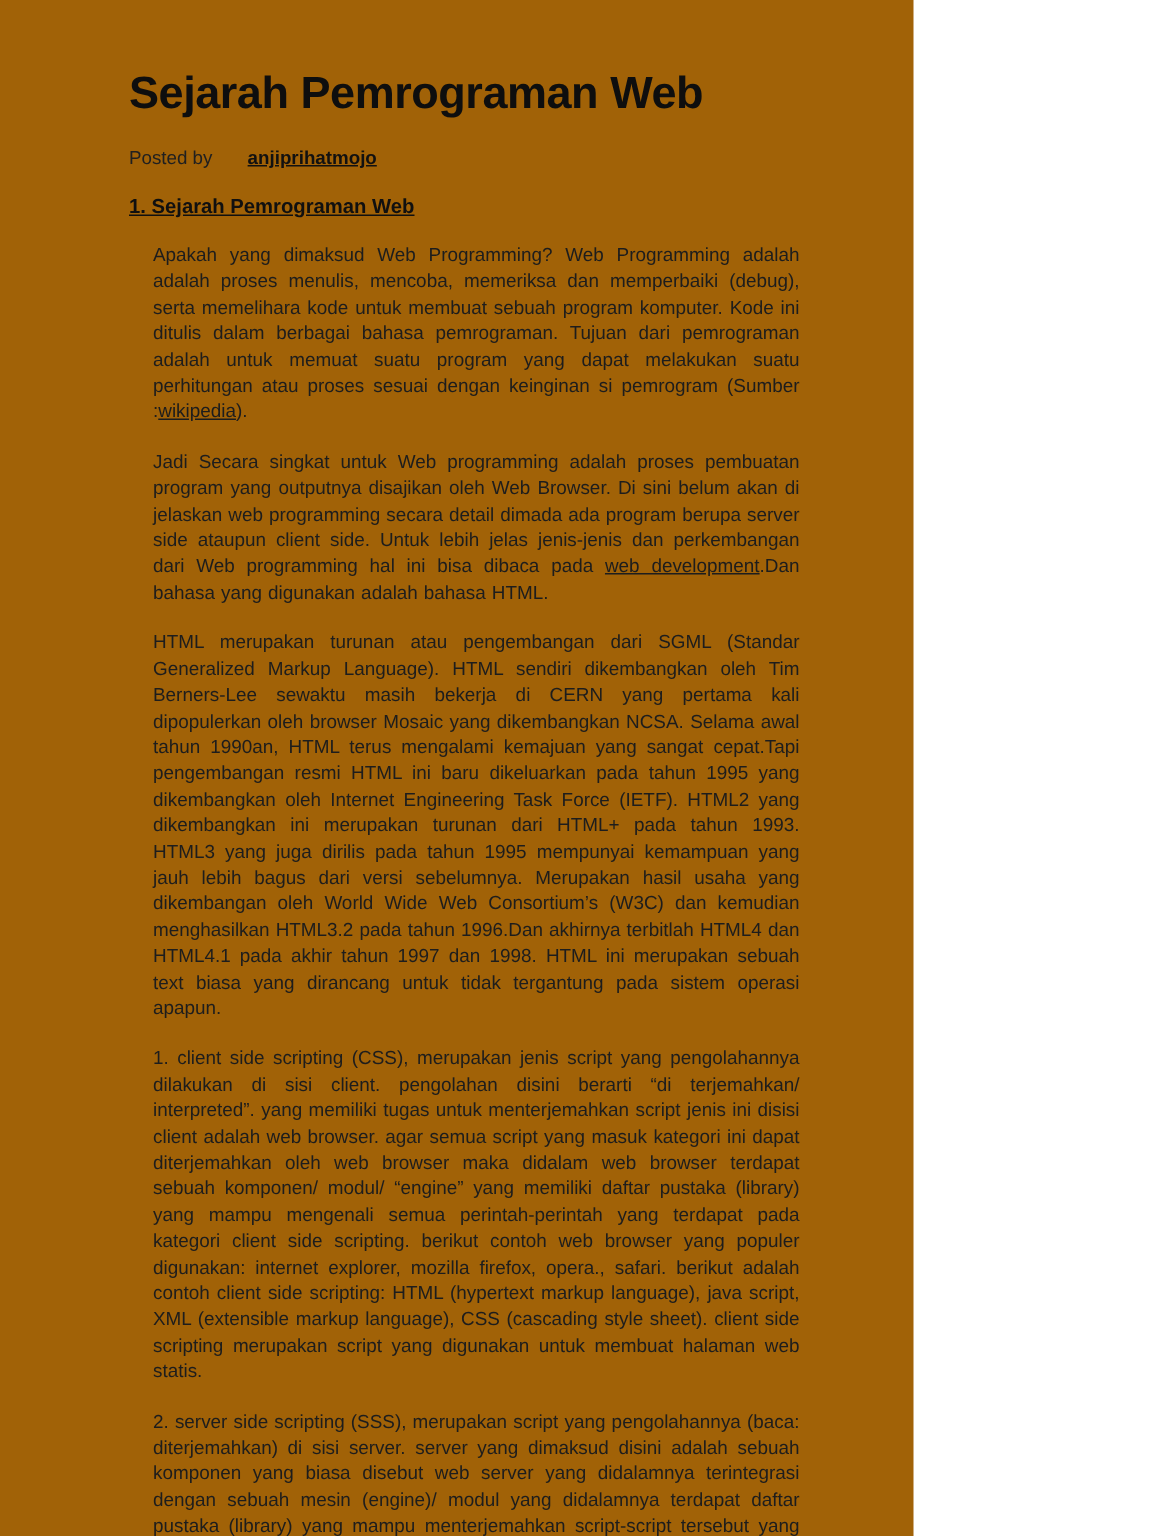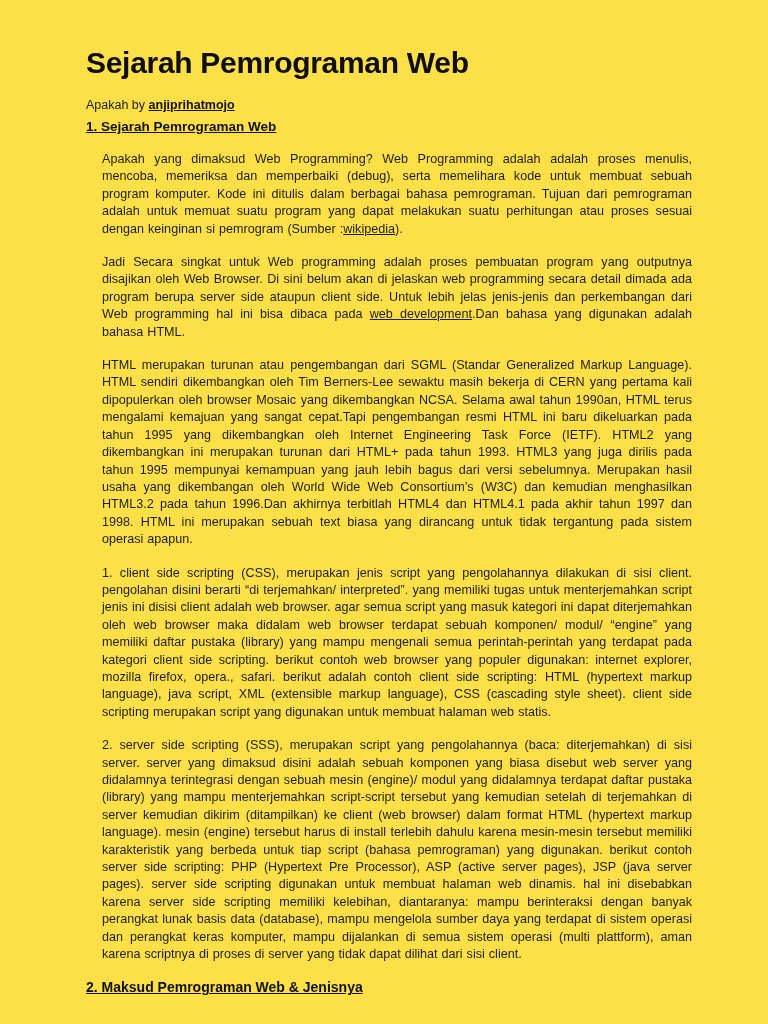--- a/index.html
+++ b/index.html
@@ -9,23 +9,23 @@
   }
   body {
     width: 768px;
     height: 1024px;
     overflow: hidden;
     font-family: "Liberation Sans", sans-serif;
     color: #1c1c1c;
   }
   .page {
     box-sizing: border-box;
-    width: 768px;
+    width: 609px;
     height: 1024px;
-    background: #fde047;
+    background: #a16207;
     padding: 46px 60px 16px 86px;
   }
   .doc-title {
     font-size: 30px;
     line-height: 34px;
     font-weight: bold;
     color: #0e0e0e;
     letter-spacing: -0.3px;
     margin: 0 0 17px 0;
   }
@@ -33,28 +33,29 @@
     font-size: 12.5px;
     line-height: 16px;
     margin: 0 0 2px 0;
     color: #202020;
   }
   .author-link {
     font-weight: bold;
     text-decoration: underline;
     color: #111111;
     cursor: pointer;
+    margin-left: 20px;
   }
   .sec-heading {
     font-size: 13.5px;
     line-height: 17px;
     font-weight: bold;
     text-decoration: underline;
     color: #101010;
-    margin: 5px 0 3px 0;
+    margin: 16px 0 3px 0;
   }
   .sec-heading.second {
     font-size: 14px;
     margin-top: 14px;
   }
   p.body {
     font-size: 12.6px;
     line-height: 17.4px;
     text-align: justify;
     margin: 16px;
@@ -71,21 +72,21 @@
   }
 </style>
 </head>
 <body>
 
 <div class="page">
 
   <h1 class="doc-title">Sejarah Pemrograman Web</h1>
 
   <div class="byline">
-    <span>Apakah by </span><a class="author-link">anjiprihatmojo</a>
+    <span>Posted by </span><a class="author-link">anjiprihatmojo</a>
   </div>
 
   <div class="sec-heading">1. Sejarah Pemrograman Web</div>
 
   <p class="body">
     <span>Apakah yang dimaksud Web Programming? Web Programming adalah adalah proses menulis, mencoba, memeriksa dan memperbaiki (debug), serta memelihara kode untuk membuat sebuah program komputer. Kode ini ditulis dalam berbagai bahasa pemrograman. Tujuan dari pemrograman adalah untuk memuat suatu program yang dapat melakukan suatu perhitungan atau proses sesuai dengan keinginan si pemrogram (Sumber :</span><a class="inline-link">wikipedia</a><span>).</span>
   </p>
 
   <p class="body">
     <span>Jadi Secara singkat untuk Web programming adalah proses pembuatan program yang outputnya disajikan oleh Web Browser. Di sini belum akan di jelaskan web programming secara detail dimada ada program berupa server side ataupun client side. Untuk lebih jelas jenis-jenis dan perkembangan dari Web programming hal ini bisa dibaca pada </span><a class="inline-link">web development</a><span>.Dan bahasa yang digunakan adalah bahasa HTML.</span>

